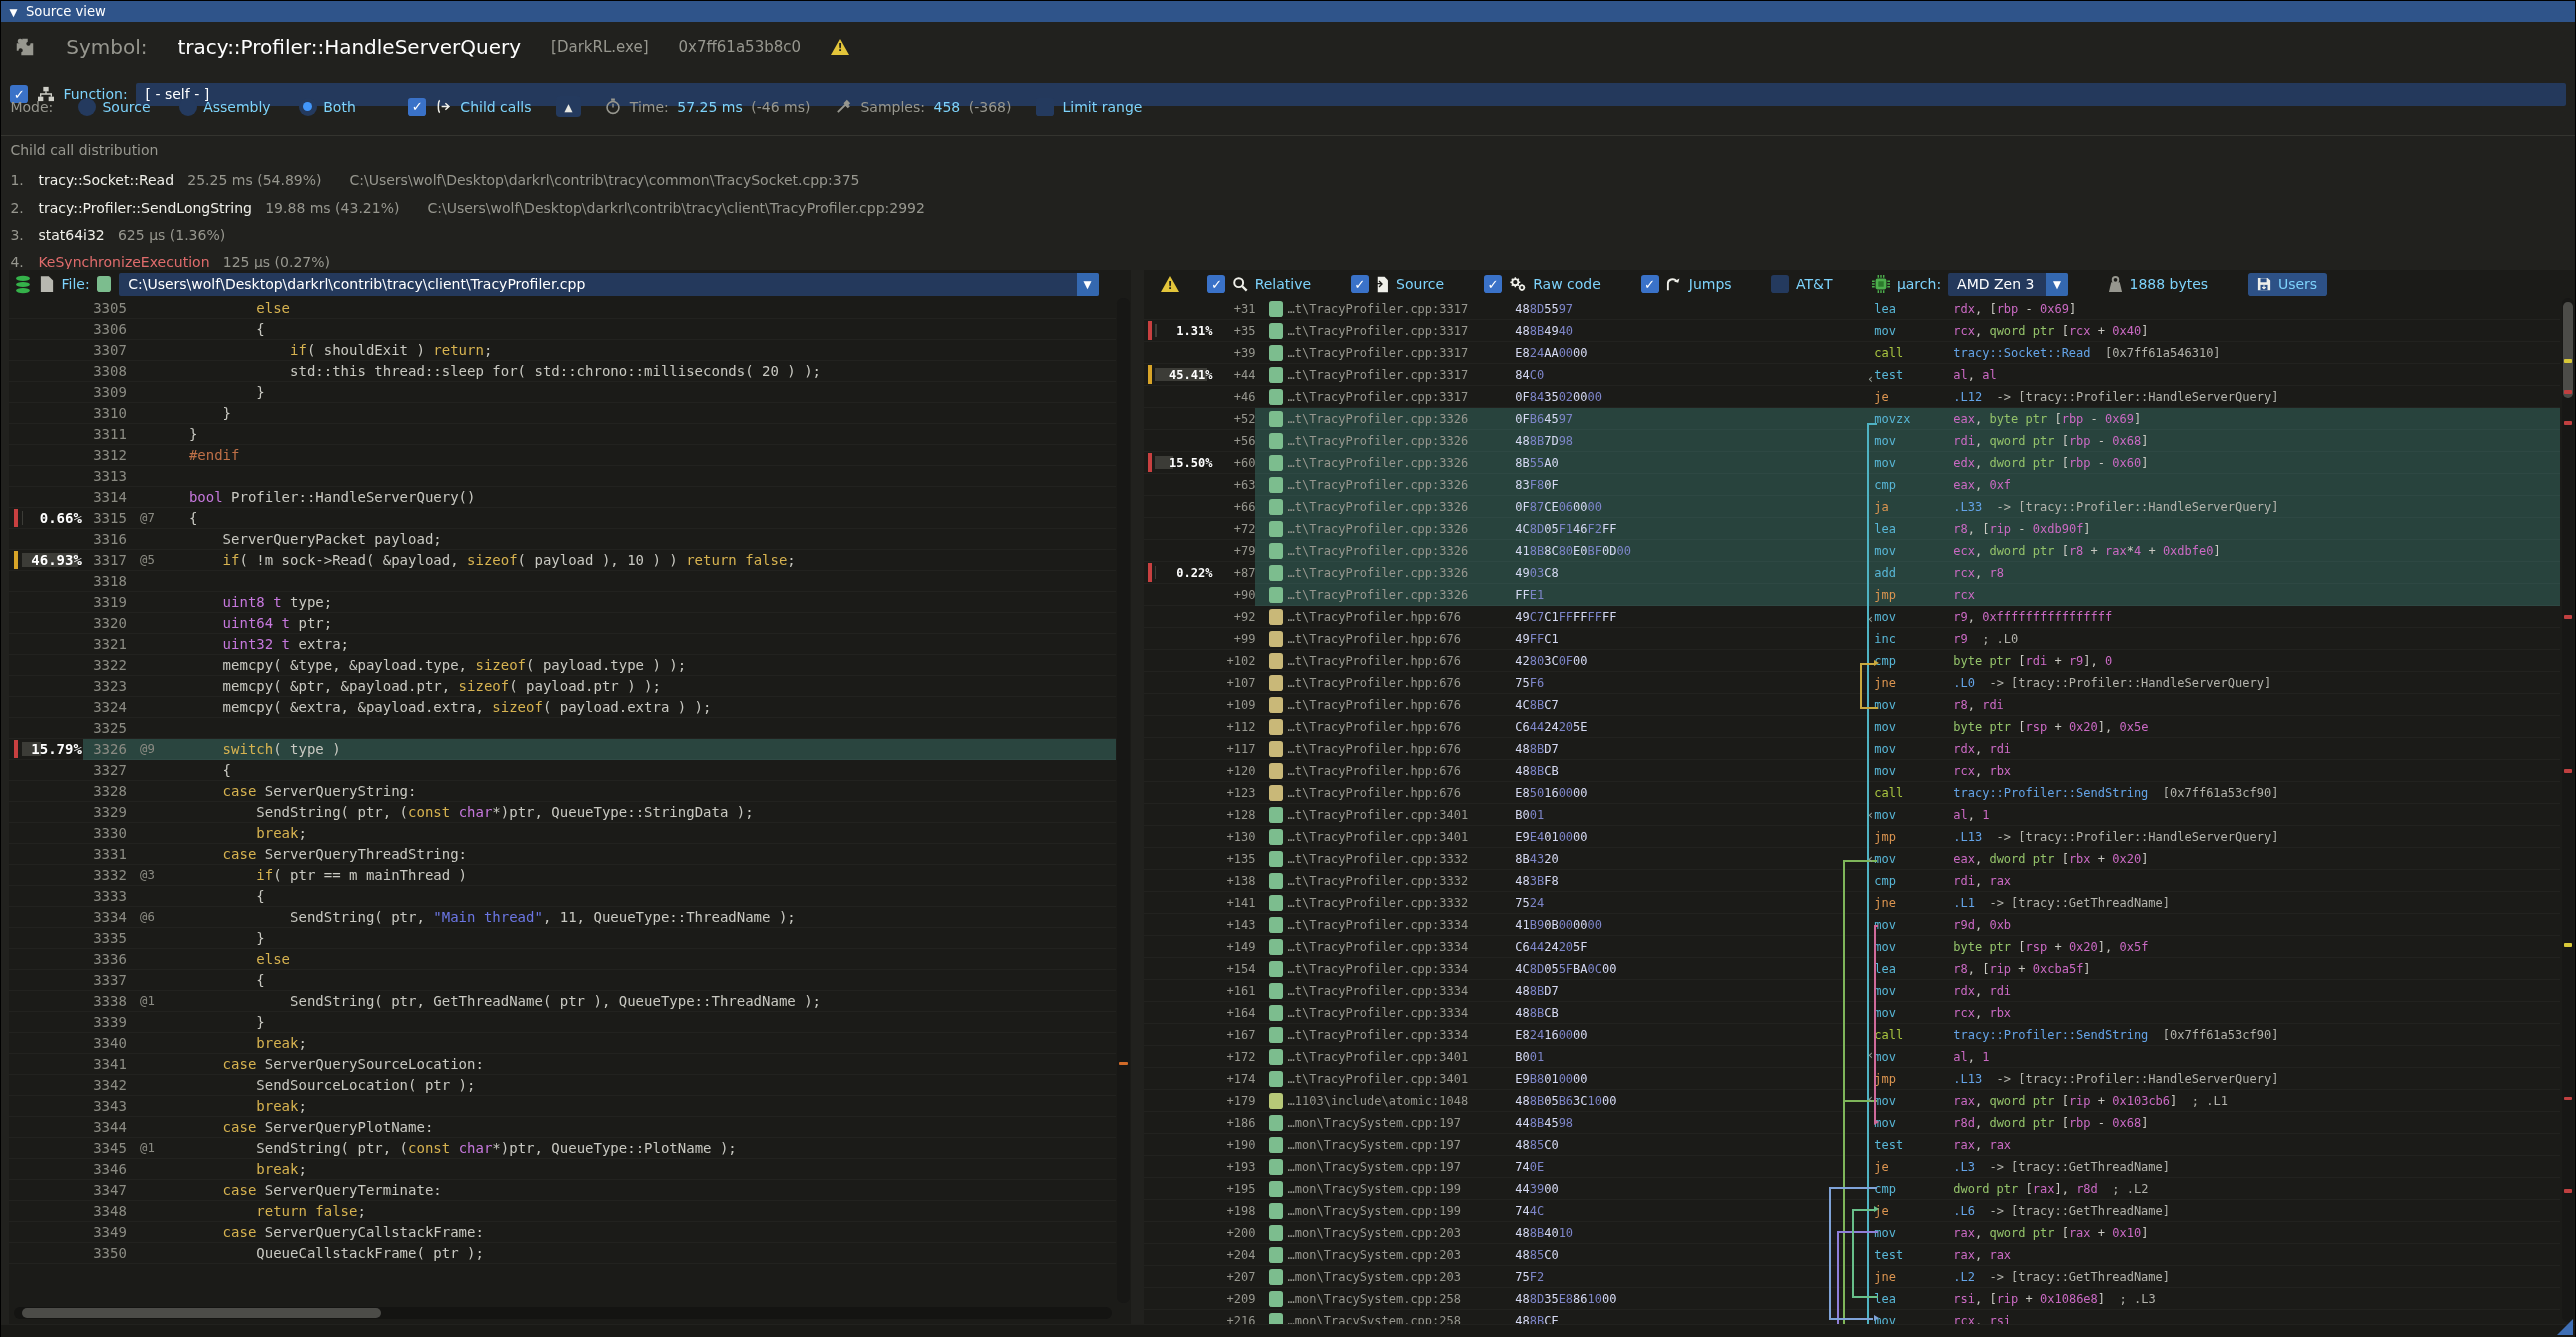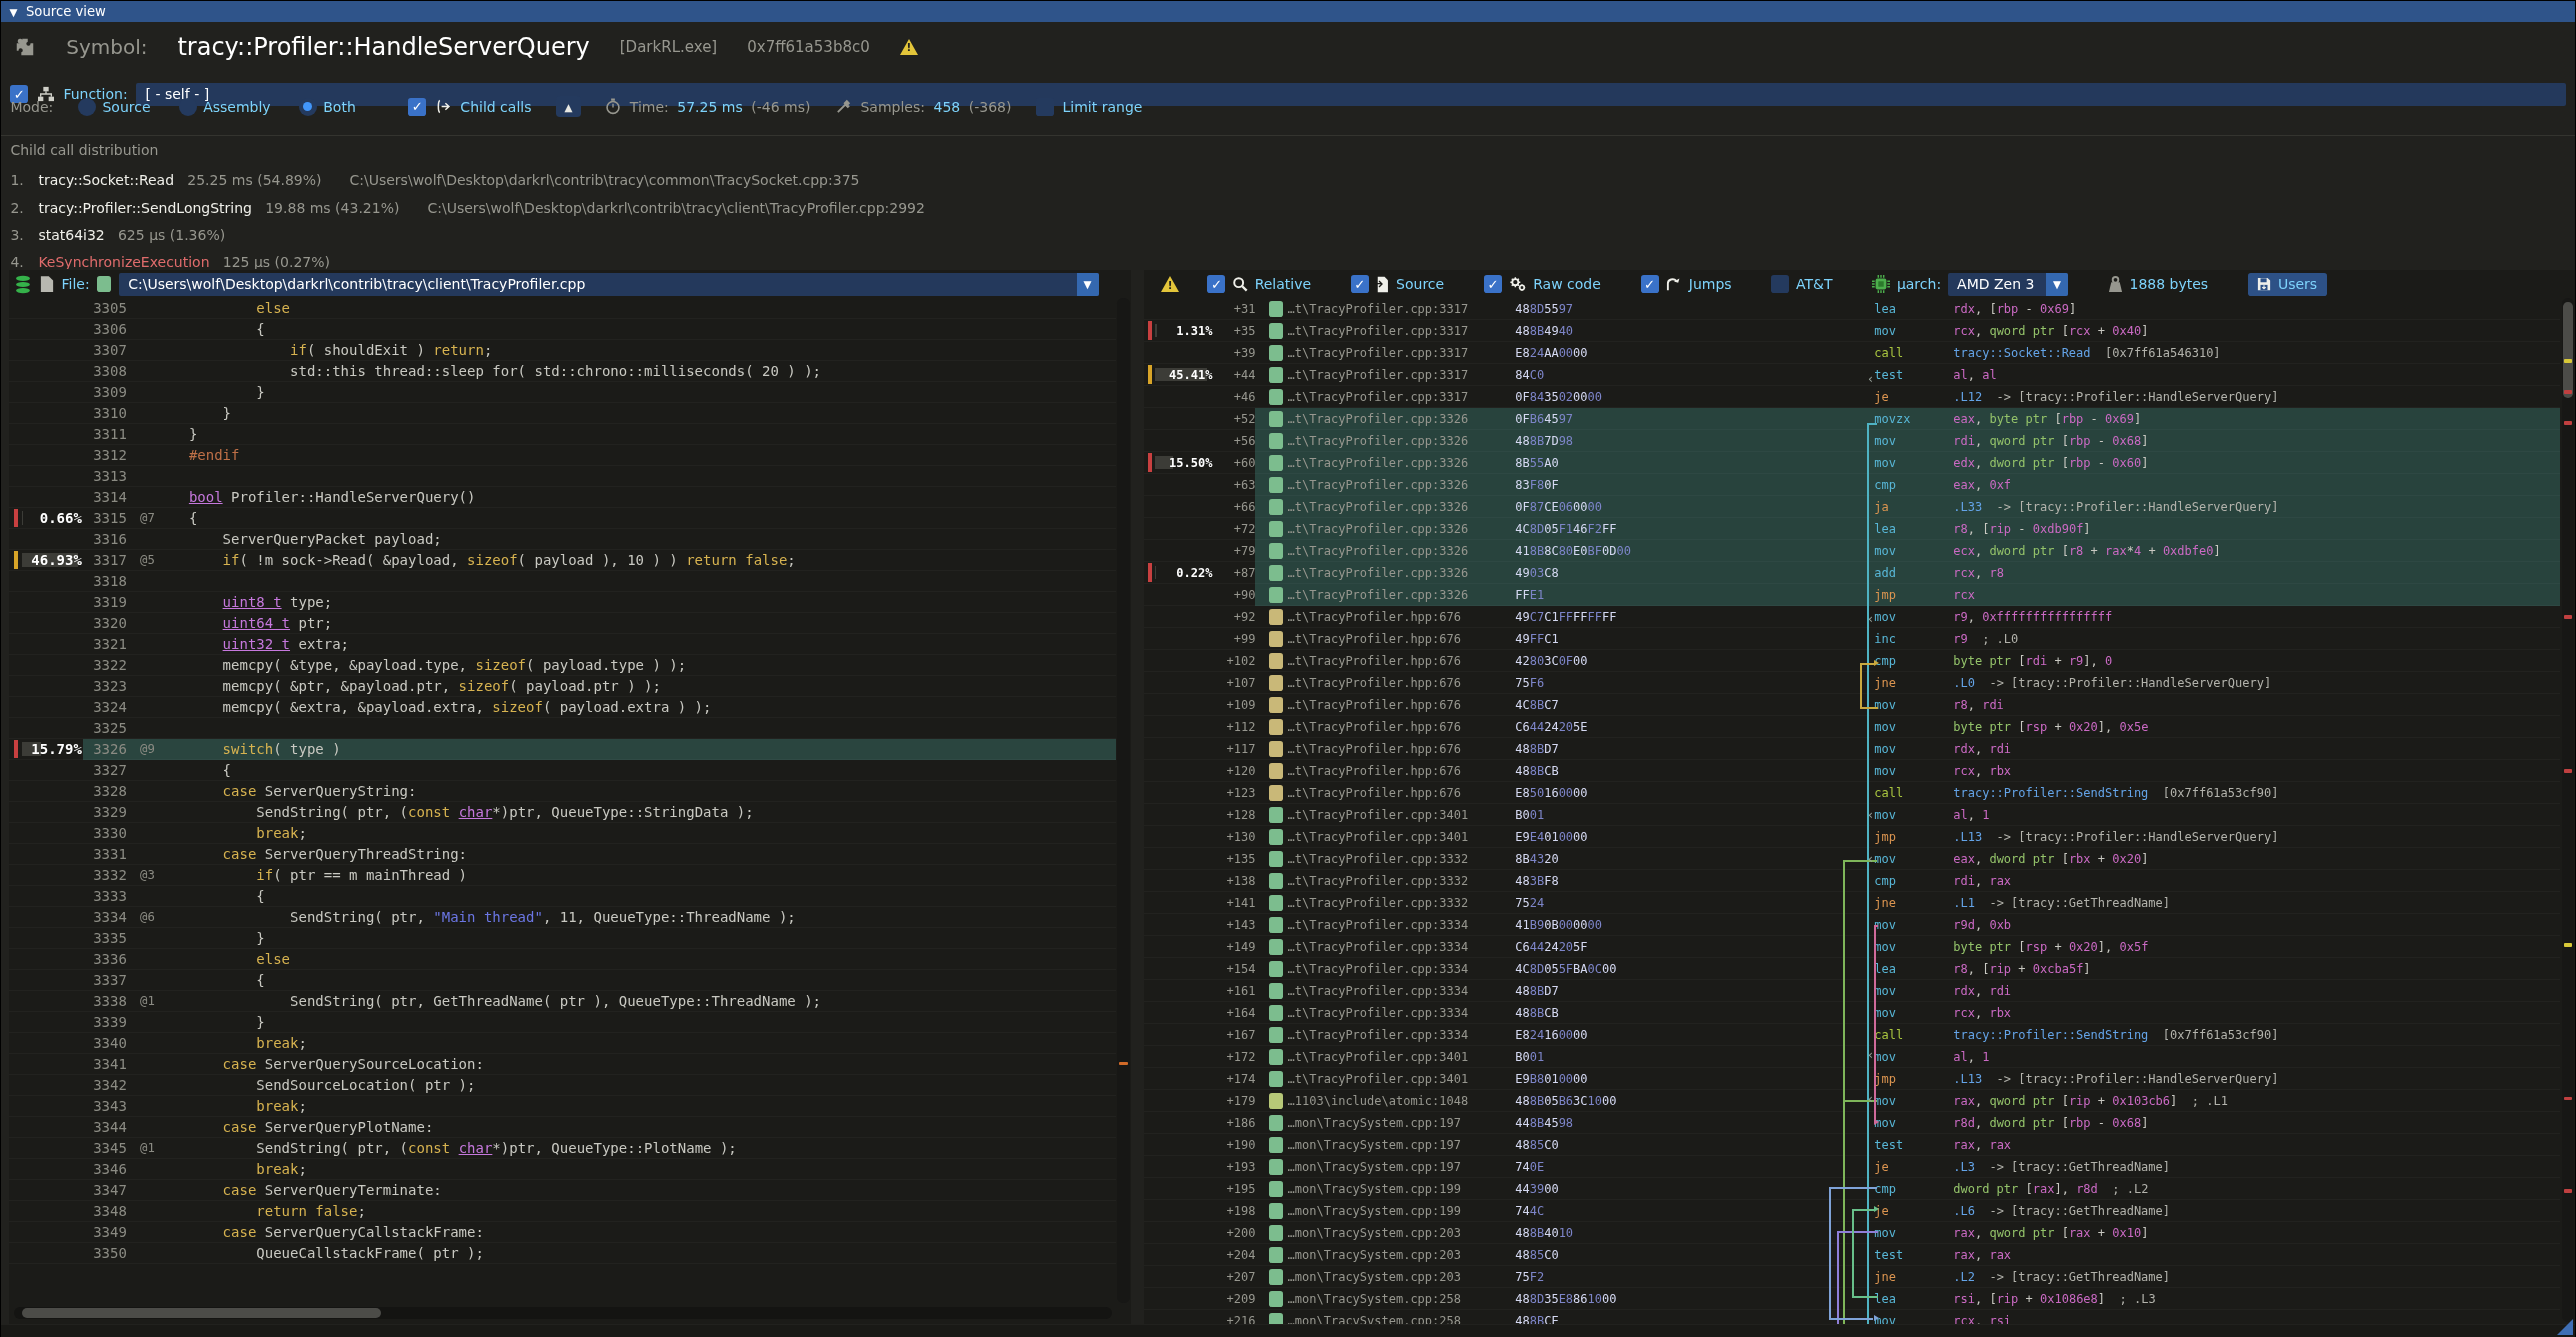--- a/index.html
+++ b/index.html
@@ -7,21 +7,21 @@
        font-family:"DejaVu Sans",sans-serif;color:#e8e8e2;border:0.9px solid #000;box-sizing:border-box;}
 
   
   .titlebar{position:absolute;left:0;top:0;right:0;height:21px;background:#2f548a;
             display:flex;align-items:center;gap:8.5px;padding-left:8.5px;font-size:13.2px;color:#fff;}
   .tb-caret{font-size:10.4px;}
 
   
   .symbolbar{position:absolute;left:13.2px;top:25.5px;height:40px;display:flex;align-items:center;gap:30px;}
   .sym-label{color:#97978f;font-size:20px;}
-  .sym-name{color:#ffffff;font-size:24px;}
+  .sym-name{color:#ffffff;font-size:20px;}
   .sym-mod,.sym-addr{color:#97978f;font-size:15px;}
   .warn{width:0;height:0;border-left:9.4px solid transparent;border-right:9.4px solid transparent;
         border-bottom:16px solid #e3c53a;position:relative;display:inline-block;}
   .warn::after{content:"!";position:absolute;left:-2.4px;top:2.8px;font-size:10.4px;font-weight:bold;color:#20201d;}
 
   
   .funcbar{position:absolute;left:9.4px;top:81px;right:9.4px;height:24.6px;display:flex;align-items:center;gap:8.5px;font-size:14px;}
   .modebar{position:absolute;left:9.4px;top:94px;right:9.4px;height:23px;display:flex;align-items:center;font-size:14px;}
   .gray{color:#97978f;} .white{color:#7dd3fc;}
   .cb{width:18px;height:18px;border-radius:2.8px;background:#243a5e;display:inline-flex;
@@ -68,21 +68,21 @@
   .s-row.hl{background:linear-gradient(to right,transparent 74px,#2a453f 74px);}
   .sc-bar{width:7.6px;align-self:stretch;position:relative;flex:0 0 auto;}
   .bar-r{position:absolute;left:0;top:0.9px;bottom:0.9px;width:3.8px;background:#c84040;}
   .bar-y{position:absolute;left:0;top:0.9px;bottom:0.9px;width:3.8px;background:#d8a428;}
   .sc-pct{width:60px;text-align:right;color:#fff;font-weight:bold;position:relative;flex:0 0 auto;}
   .heat{position:absolute;left:0;top:0.9px;bottom:0.9px;background:#3c3c37;}
   .pct-txt{position:relative;}
   .sc-num{width:45px;text-align:right;color:#8b8b83;flex:0 0 auto;}
   .sc-mk{width:45px;padding-left:13.2px;color:#8b8b83;font-size:12.3px;flex:0 0 auto;box-sizing:border-box;}
   .sc-code{flex:1;white-space:pre;padding-left:17px;overflow:hidden;}
-  .pl{color:#c9c9c2;} .kw{color:#d7b350;} .ty{color:#c678dd;text-decoration:underline;} .str{color:#6b76e3;} .pp{color:#bf7047;}
+  .pl{color:#c9c9c2;} .kw{color:#d7b350;} .ty{color:#c678dd;} .str{color:#6b76e3;} .pp{color:#bf7047;}
 
   
   #asm-body{position:absolute;left:0;top:28px;right:15px;bottom:0;overflow:hidden;}
   .a-row{position:relative;height:22px;display:flex;align-items:center;
          font-family:"DejaVu Sans Mono",monospace;font-size:12px;padding-left:3.8px;
          border-bottom:0.9px solid rgba(255,255,255,0.03);box-sizing:border-box;}
   .a-row.hl{background:linear-gradient(to right,transparent 111px,#28433d 111px);}
   .aa-bar{width:7.6px;align-self:stretch;position:relative;flex:0 0 auto;}
   .aa-pct{width:57px;text-align:right;color:#fff;font-weight:bold;position:relative;flex:0 0 auto;}
   .aa-off{width:43px;text-align:right;color:#97978f;flex:0 0 auto;}

